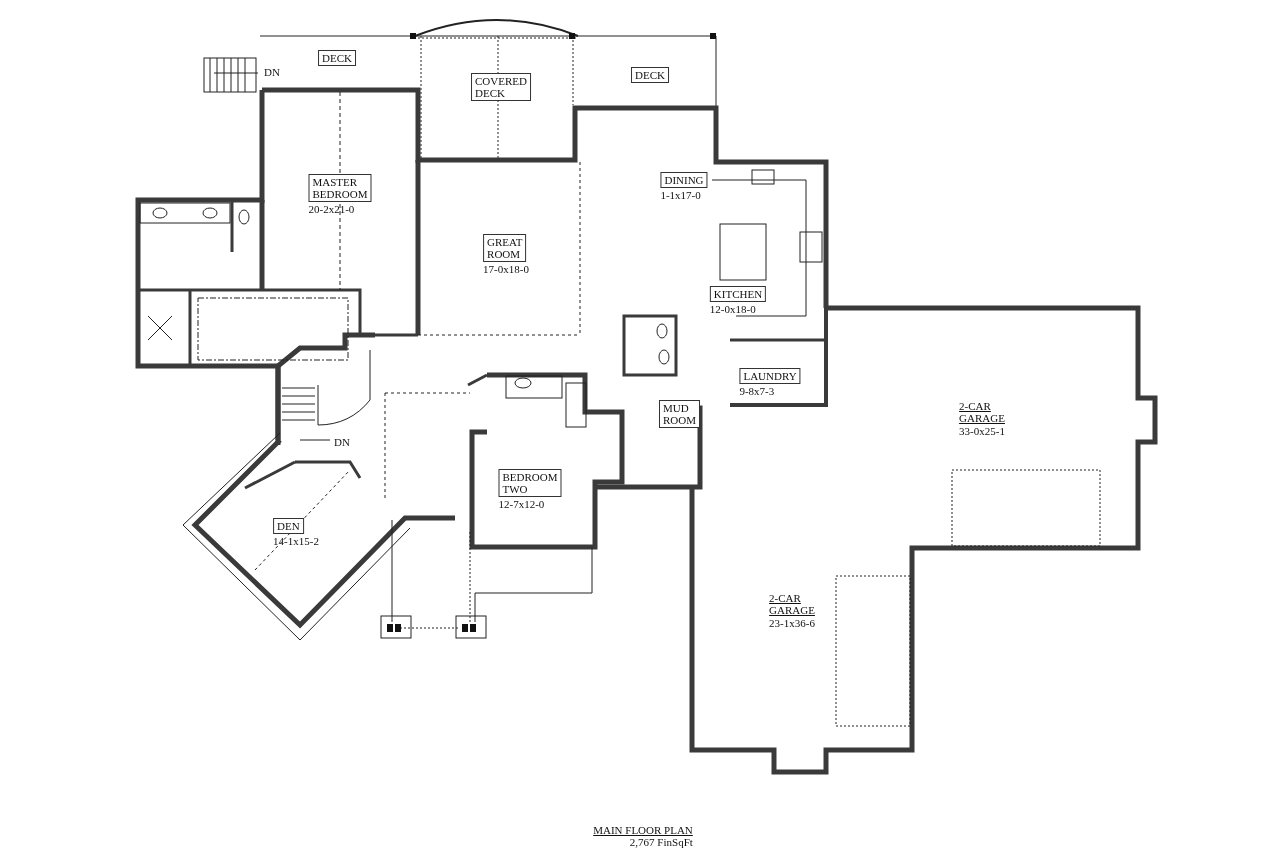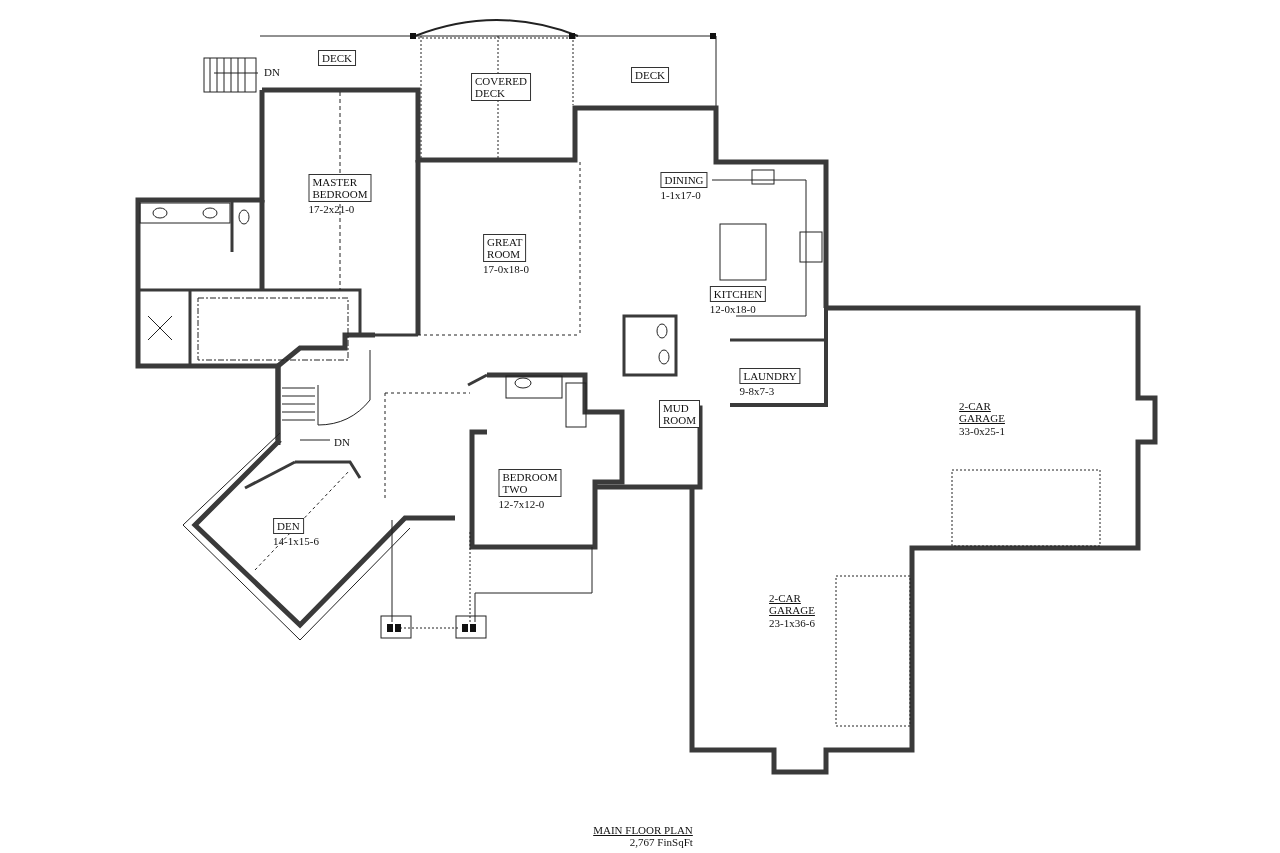--- a/index.html
+++ b/index.html
@@ -139,21 +139,21 @@
   <div class="room-label" style="left:501px;top:73px;">
     <span class="name" style="white-space:pre-line;">COVERED
 DECK</span>
   </div>
   <div class="room-label" style="left:650px;top:67px;">
     <span class="name">DECK</span>
   </div>
   <div class="room-label" style="left:340px;top:174px;">
     <span class="name" style="white-space:pre-line;">MASTER
 BEDROOM</span>
-    <span class="dim">17-2x21-0</span>
+    <span class="dim">20-2x21-0</span>
   </div>
   <div class="room-label" style="left:506px;top:234px;">
     <span class="name" style="white-space:pre-line;">GREAT
 ROOM</span>
     <span class="dim">17-0x18-0</span>
   </div>
   <div class="room-label" style="left:684px;top:172px;">
     <span class="name">DINING</span>
     <span class="dim">1-1x17-0</span>
   </div>
@@ -169,21 +169,21 @@
     <span class="name" style="white-space:pre-line;margin-left:43px;">MUD
 ROOM</span>
   </div>
   <div class="room-label" style="left:530px;top:469px;">
     <span class="name" style="white-space:pre-line;">BEDROOM
 TWO</span>
     <span class="dim">12-7x12-0</span>
   </div>
   <div class="room-label" style="left:296px;top:518px;">
     <span class="name">DEN</span>
-    <span class="dim">14-1x15-6</span>
+    <span class="dim">14-1x15-2</span>
   </div>
   <div class="room-label" style="left:982px;top:400px;">
     <span class="name u" style="white-space:pre-line;">2-CAR
 GARAGE</span>
     <span class="dim">33-0x25-1</span>
   </div>
   <div class="room-label" style="left:792px;top:592px;">
     <span class="name u" style="white-space:pre-line;">2-CAR
 GARAGE</span>
     <span class="dim">23-1x36-6</span>

